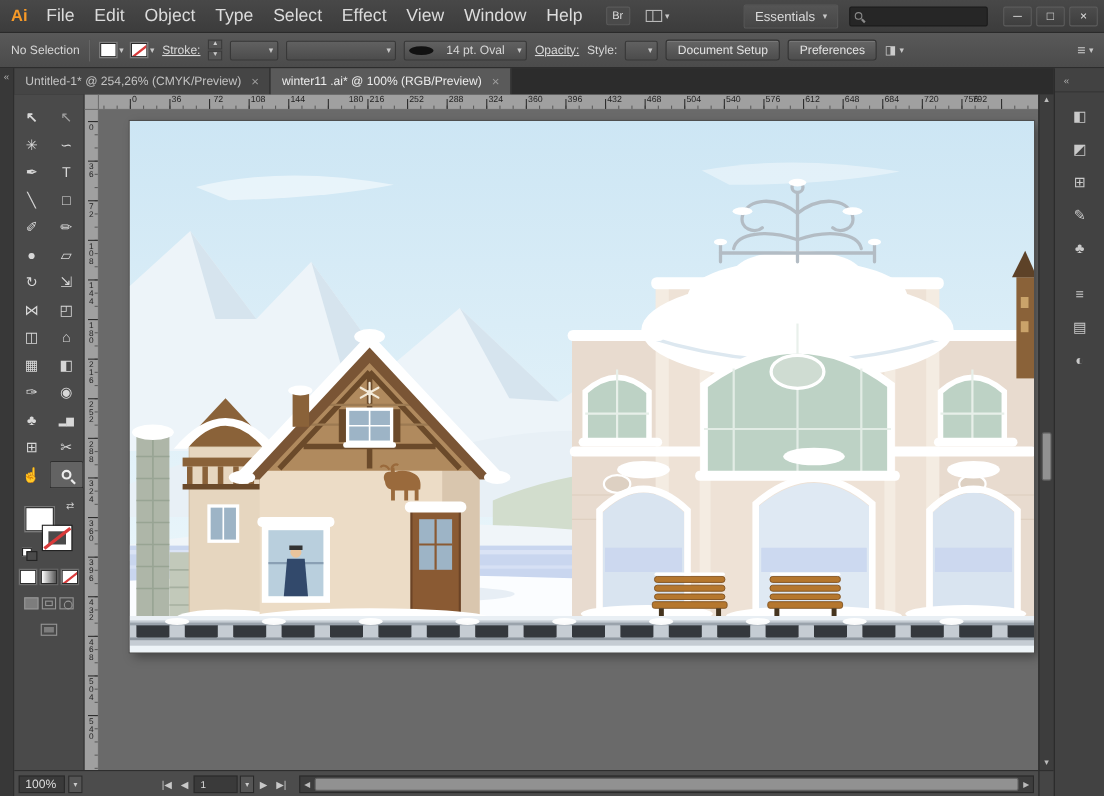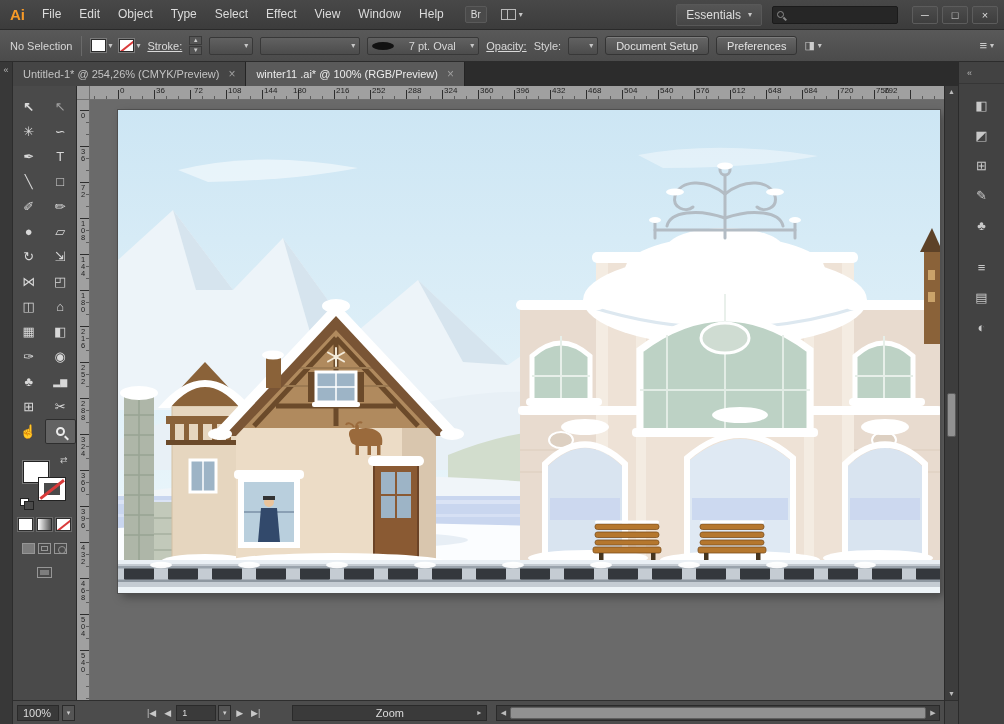--- a/index.html
+++ b/index.html
@@ -6,21 +6,21 @@
   #app{position:relative;width:1004px;height:724px;background:#3f3f3f;overflow:hidden;
        font-family:"Liberation Sans",sans-serif;color:#d8d8d8;}
   *{box-sizing:border-box;}
 
   
   .menubar{position:absolute;top:0;left:0;width:1004px;height:30px;
     background:linear-gradient(#484848,#3c3c3c);border-bottom:1px solid #2a2a2a;
     display:flex;align-items:center;padding:0 6px;}
   .ai-logo{color:#f79a28;font-weight:bold;font-size:15px;padding:0 8px 0 4px;cursor:default;}
   .menus{display:flex;align-items:center;}
-  .menu-item{font-size:12px;color:#dcdcdc;padding:0 9px;line-height:29px;cursor:default;}
+  .menu-item{font-size:16px;color:#dcdcdc;padding:0 9px;line-height:29px;cursor:default;}
   .br-btn{font-size:10px;color:#ddd;border:1px solid #5a5a5a;background:#4a4a4a;border-radius:2px;
     padding:2px 5px;margin-left:12px;}
   .arrange-docs{display:flex;align-items:center;gap:3px;margin-left:14px;}
   .arr-box{width:15px;height:11px;border:1px solid #b9b9b9;position:relative;}
   .arr-box::after{content:"";position:absolute;left:5px;top:0;bottom:0;width:1px;background:#b9b9b9;}
   .caret{font-size:8px;color:#c7c7c7;}
   .mb-right{margin-left:auto;display:flex;align-items:center;gap:10px;}
   .workspace-btn{font-size:12px;color:#ddd;padding:3px 9px;border:1px solid #585858;border-radius:2px;
     background:linear-gradient(#555,#464646);display:flex;gap:7px;align-items:center;}
   .search-box{width:126px;height:18px;background:#262626;border:1px solid #1b1b1b;border-radius:2px;
@@ -203,21 +203,21 @@
     <span class="dd w44" data-name="stroke-weight-dropdown">
       <span></span>
       <span class="caret" data-name="chevron-down-icon">▾</span>
     </span>
     <span class="dd w100" data-name="variable-width-profile-dropdown">
       <span></span>
       <span class="caret" data-name="chevron-down-icon">▾</span>
     </span>
     <span class="dd w112" data-name="brush-definition-dropdown">
       <span class="brush-oval" data-name="brush-preview-icon"></span>
-      <span data-name="brush-name">7 pt. Oval</span>
+      <span data-name="brush-name">14 pt. Oval</span>
       <span class="caret" data-name="chevron-down-icon">▾</span>
     </span>
     <span class="link" data-name="opacity-panel-link">Opacity:</span>
     <span class="plain-label" data-name="style-label">Style:</span>
     <span class="dd w30" data-name="graphic-style-dropdown">
       <span></span>
       <span class="caret" data-name="chevron-down-icon">▾</span>
     </span>
     <button class="btn" data-name="document-setup-button">Document Setup</button>
     <button class="btn" data-name="preferences-button">Preferences</button>
@@ -429,21 +429,21 @@
       <div class="hlabel" data-name="ruler-label" style="left: 30px;">0</div>
       <div class="htick-major" data-name="ruler-tick" style="left: 64px;"></div>
       <div class="hlabel" data-name="ruler-label" style="left: 66px;">36</div>
       <div class="htick-major" data-name="ruler-tick" style="left: 100px;"></div>
       <div class="hlabel" data-name="ruler-label" style="left: 104px;">72</div>
       <div class="htick-major" data-name="ruler-tick" style="left: 136px;"></div>
       <div class="hlabel" data-name="ruler-label" style="left: 138px; text-align: right;">108</div>
       <div class="htick-major" data-name="ruler-tick" style="left: 172px;"></div>
       <div class="hlabel" data-name="ruler-label" style="left: 174px;">144</div>
       <div class="htick-major" data-name="ruler-tick" style="left: 208px;"></div>
-      <div class="hlabel" data-name="ruler-label" style="left: 203px;">180</div>
+      <div class="hlabel" data-name="ruler-label" style="left: 227px;">180</div>
       <div class="htick-major" data-name="ruler-tick" style="left: 244px;"></div>
       <div class="hlabel" data-name="ruler-label" style="left: 246px;">216</div>
       <div class="htick-major" data-name="ruler-tick" style="left: 280px;"></div>
       <div class="hlabel" data-name="ruler-label" style="left: 282px;">252</div>
       <div class="htick-major" data-name="ruler-tick" style="left: 316px;"></div>
       <div class="hlabel" data-name="ruler-label" style="left: 318px;">288</div>
       <div class="htick-major" data-name="ruler-tick" style="left: 352px;"></div>
       <div class="hlabel" data-name="ruler-label" style="left: 354px;">324</div>
       <div class="htick-major" data-name="ruler-tick" style="left: 388px;"></div>
       <div class="hlabel" data-name="ruler-label" style="left: 390px;">360</div>
@@ -854,24 +854,20 @@
     <span class="sb-field zoom-field" data-name="zoom-level-field">100%</span>
     <span class="sb-caret" data-name="zoom-level-dropdown">▾</span>
     <span class="nav" data-name="artboard-navigation">
       <span class="nv" data-name="nav-first-button">|◀</span>
       <span class="nv" data-name="nav-prev-button">◀</span>
       <span class="sb-field frame-field" data-name="artboard-number-field">1</span>
       <span class="sb-caret" data-name="artboard-number-dropdown">▾</span>
       <span class="nv" data-name="nav-next-button">▶</span>
       <span class="nv" data-name="nav-last-button">▶|</span>
     </span>
-    <span class="zoom-menu" data-name="status-display-menu">
-      <span data-name="status-display-label">Zoom</span>
-      <span class="flyout" data-name="flyout-arrow-icon">▸</span>
-    </span>
     <span class="hscroll" data-name="horizontal-scrollbar">
       <span class="hs-arrow left" data-name="scroll-left-arrow-icon">◀</span>
       <span class="hthumb" data-name="horizontal-scroll-thumb"></span>
       <span class="hs-arrow right" data-name="scroll-right-arrow-icon">▶</span>
     </span>
   </div>
   <div class="corner" data-name="scrollbar-corner"></div>
 
   <div class="right-dock" data-name="right-dock">
     <div class="dock-head" data-name="dock-header">

